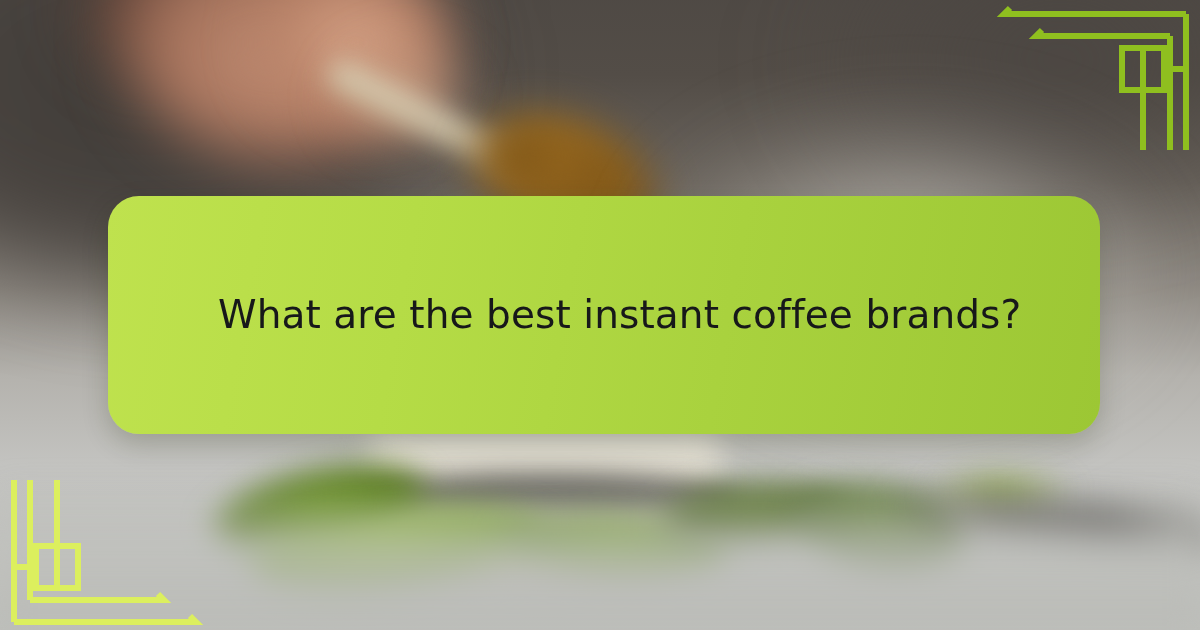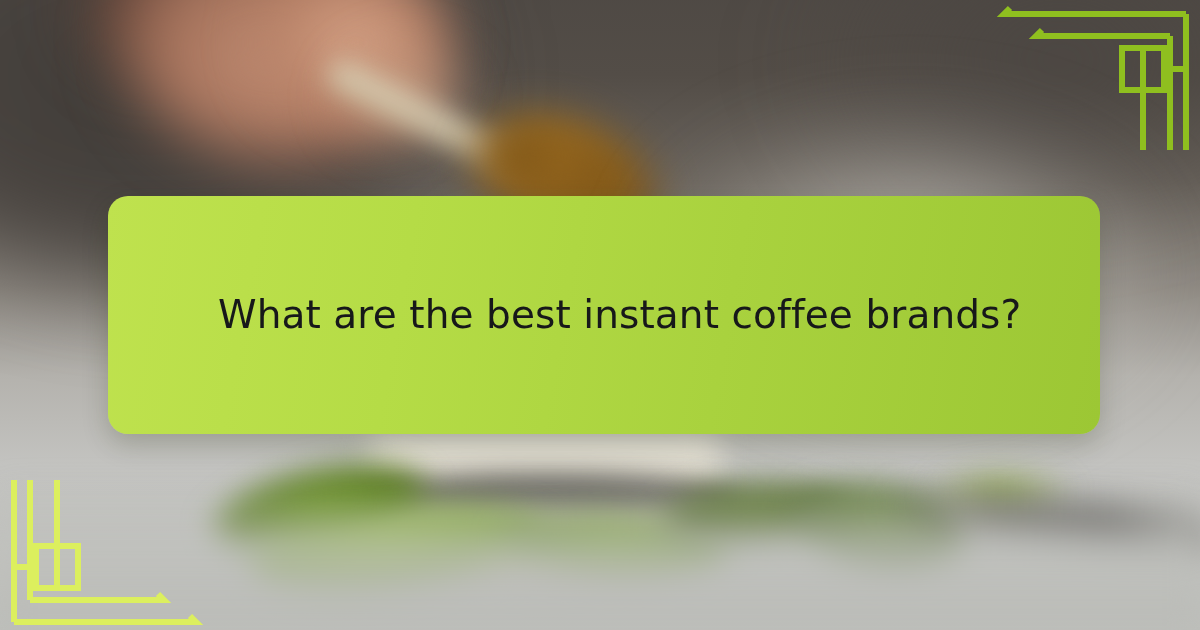--- a/index.html
+++ b/index.html
@@ -176,21 +176,21 @@
   
   .ornament { position:absolute; pointer-events:none; }
   .orn-tr { top:0; right:0; width:220px; height:150px; }
   .orn-bl { bottom:0; left:0;  width:220px; height:150px; }
 
   
   .card {
     position:absolute;
     left:108px; top:196px;
     width:992px; height:238px;
-    border-radius:20px;
+    border-radius:31px;
     background:linear-gradient(100deg, #bfe24e 0%, #b5dc46 30%, #a9d23e 62%, #9cc734 100%);
     box-shadow:0 10px 26px rgba(40,50,20,.22);
     display:flex;
     align-items:center;
   }
 
   .card-text {
     margin-left:110px;
     margin-right:70px;
     font-family:"DejaVu Sans", sans-serif;

